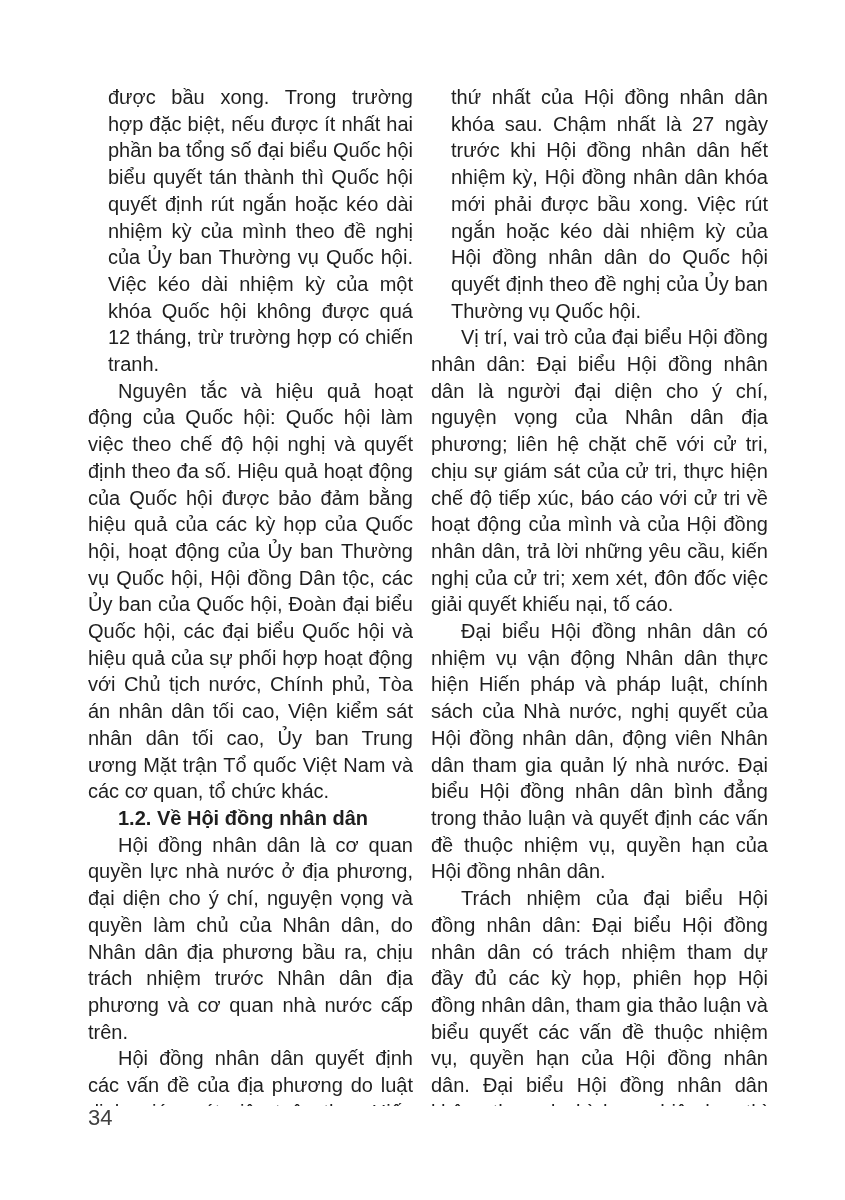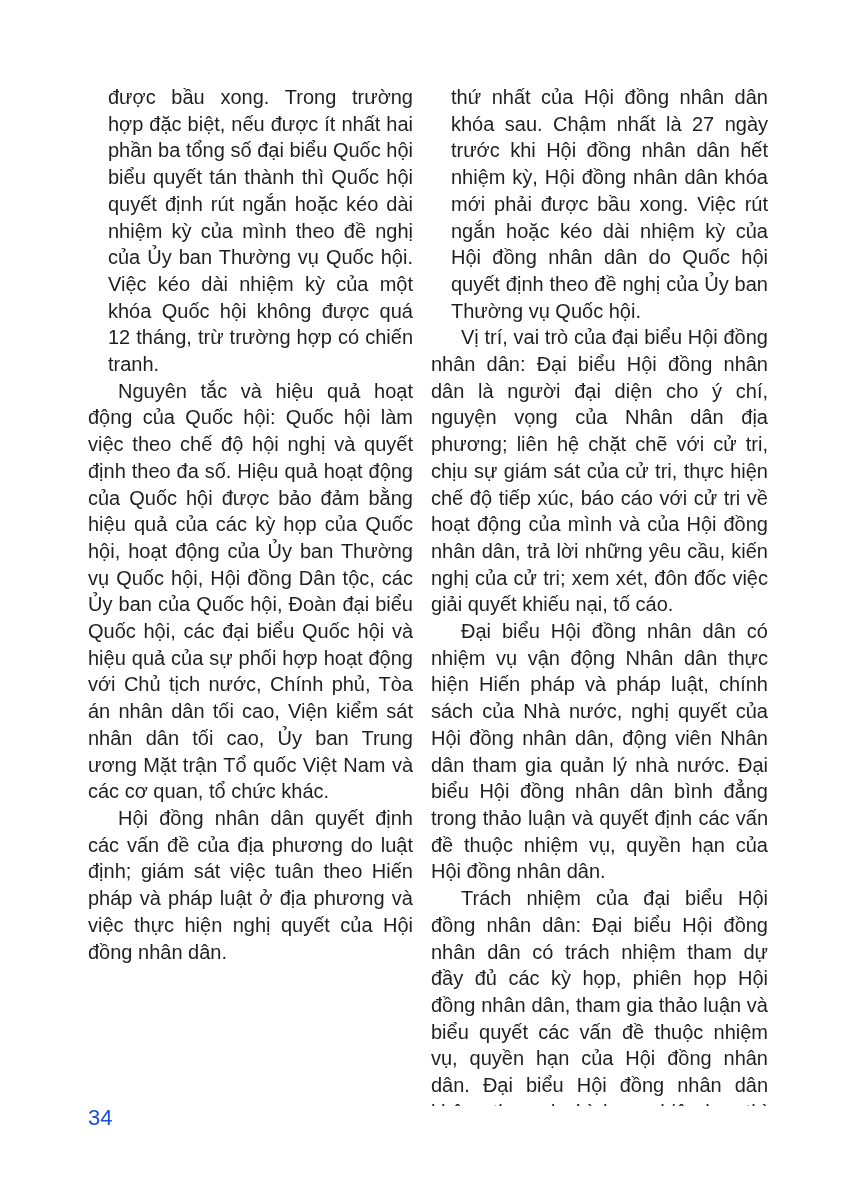--- a/index.html
+++ b/index.html
@@ -34,31 +34,33 @@
     text-indent: 30px;
   }
   .para.continuation { text-indent: 0; margin-left: 20px; }
   .para.heading { font-weight: bold; }
   .page-number {
     position: absolute;
     left: 88px;
     top: 1105px;
     font-size: 22px;
     line-height: 26px;
-    color: #1d4ed8;
+    color: #404040;
   }
 </style>
 </head>
 <body>
 
 <div class="page">
 
   <div class="col col-left">
     <p class="para continuation">được bầu xong. Trong trường hợp đặc biệt, nếu được ít nhất hai phần ba tổng số đại biểu Quốc hội biểu quyết tán thành thì Quốc hội quyết định rút ngắn hoặc kéo dài nhiệm kỳ của mình theo đề nghị của Ủy ban Thường vụ Quốc hội. Việc kéo dài nhiệm kỳ của một khóa Quốc hội không được quá 12 tháng, trừ trường hợp có chiến tranh.</p>
     <p class="para">Nguyên tắc và hiệu quả hoạt động của Quốc hội: Quốc hội làm việc theo chế độ hội nghị và quyết định theo đa số. Hiệu quả hoạt động của Quốc hội được bảo đảm bằng hiệu quả của các kỳ họp của Quốc hội, hoạt động của Ủy ban Thường vụ Quốc hội, Hội đồng Dân tộc, các Ủy ban của Quốc hội, Đoàn đại biểu Quốc hội, các đại biểu Quốc hội và hiệu quả của sự phối hợp hoạt động với Chủ tịch nước, Chính phủ, Tòa án nhân dân tối cao, Viện kiểm sát nhân dân tối cao, Ủy ban Trung ương Mặt trận Tổ quốc Việt Nam và các cơ quan, tổ chức khác.</p>
+    <p class="para heading">1.2. Về Hội đồng nhân dân</p>
+    <p class="para">Hội đồng nhân dân là cơ quan quyền lực nhà nước ở địa phương, đại diện cho ý chí, nguyện vọng và quyền làm chủ của Nhân dân, do Nhân dân địa phương bầu ra, chịu trách nhiệm trước Nhân dân địa phương và cơ quan nhà nước cấp trên.</p>
     <p class="para">Hội đồng nhân dân quyết định các vấn đề của địa phương do luật định; giám sát việc tuân theo Hiến pháp và pháp luật ở địa phương và việc thực hiện nghị quyết của Hội đồng nhân dân.</p>
 
   </div>
 
   <div class="col col-right">
     <p class="para continuation">thứ nhất của Hội đồng nhân dân khóa sau. Chậm nhất là 27 ngày trước khi Hội đồng nhân dân hết nhiệm kỳ, Hội đồng nhân dân khóa mới phải được bầu xong. Việc rút ngắn hoặc kéo dài nhiệm kỳ của Hội đồng nhân dân do Quốc hội quyết định theo đề nghị của Ủy ban Thường vụ Quốc hội.</p>
     <p class="para">Vị trí, vai trò của đại biểu Hội đồng nhân dân: Đại biểu Hội đồng nhân dân là người đại diện cho ý chí, nguyện vọng của Nhân dân địa phương; liên hệ chặt chẽ với cử tri, chịu sự giám sát của cử tri, thực hiện chế độ tiếp xúc, báo cáo với cử tri về hoạt động của mình và của Hội đồng nhân dân, trả lời những yêu cầu, kiến nghị của cử tri; xem xét, đôn đốc việc giải quyết khiếu nại, tố cáo.</p>
     <p class="para">Đại biểu Hội đồng nhân dân có nhiệm vụ vận động Nhân dân thực hiện Hiến pháp và pháp luật, chính sách của Nhà nước, nghị quyết của Hội đồng nhân dân, động viên Nhân dân tham gia quản lý nhà nước. Đại biểu Hội đồng nhân dân bình đẳng trong thảo luận và quyết định các vấn đề thuộc nhiệm vụ, quyền hạn của Hội đồng nhân dân.</p>
     <p class="para">Trách nhiệm của đại biểu Hội đồng nhân dân: Đại biểu Hội đồng nhân dân có trách nhiệm tham dự đầy đủ các kỳ họp, phiên họp Hội đồng nhân dân, tham gia thảo luận và biểu quyết các vấn đề thuộc nhiệm vụ, quyền hạn của Hội đồng nhân dân. Đại biểu Hội đồng nhân dân không tham dự kỳ họp, phiên họp thì phải có lý do và phải báo cáo trước với Chủ tịch Hội đồng nhân dân. Trường hợp đại biểu Hội đồng nhân dân không tham dự các</p>
   </div>

